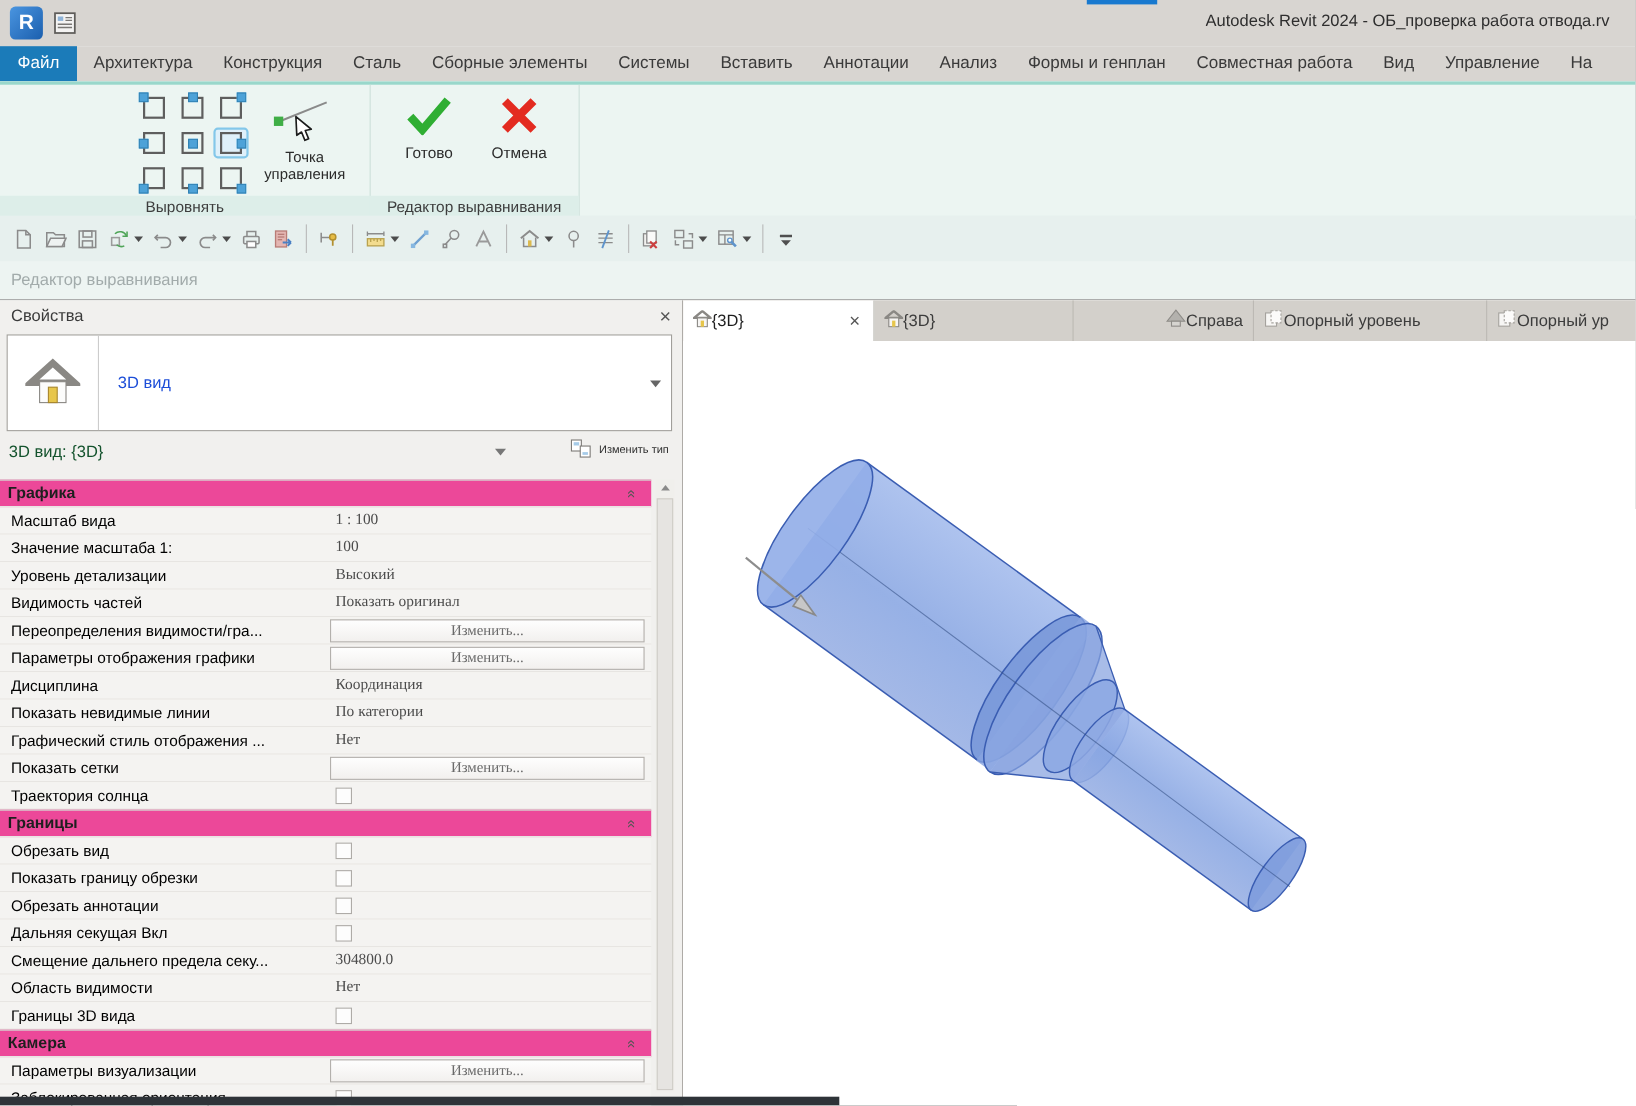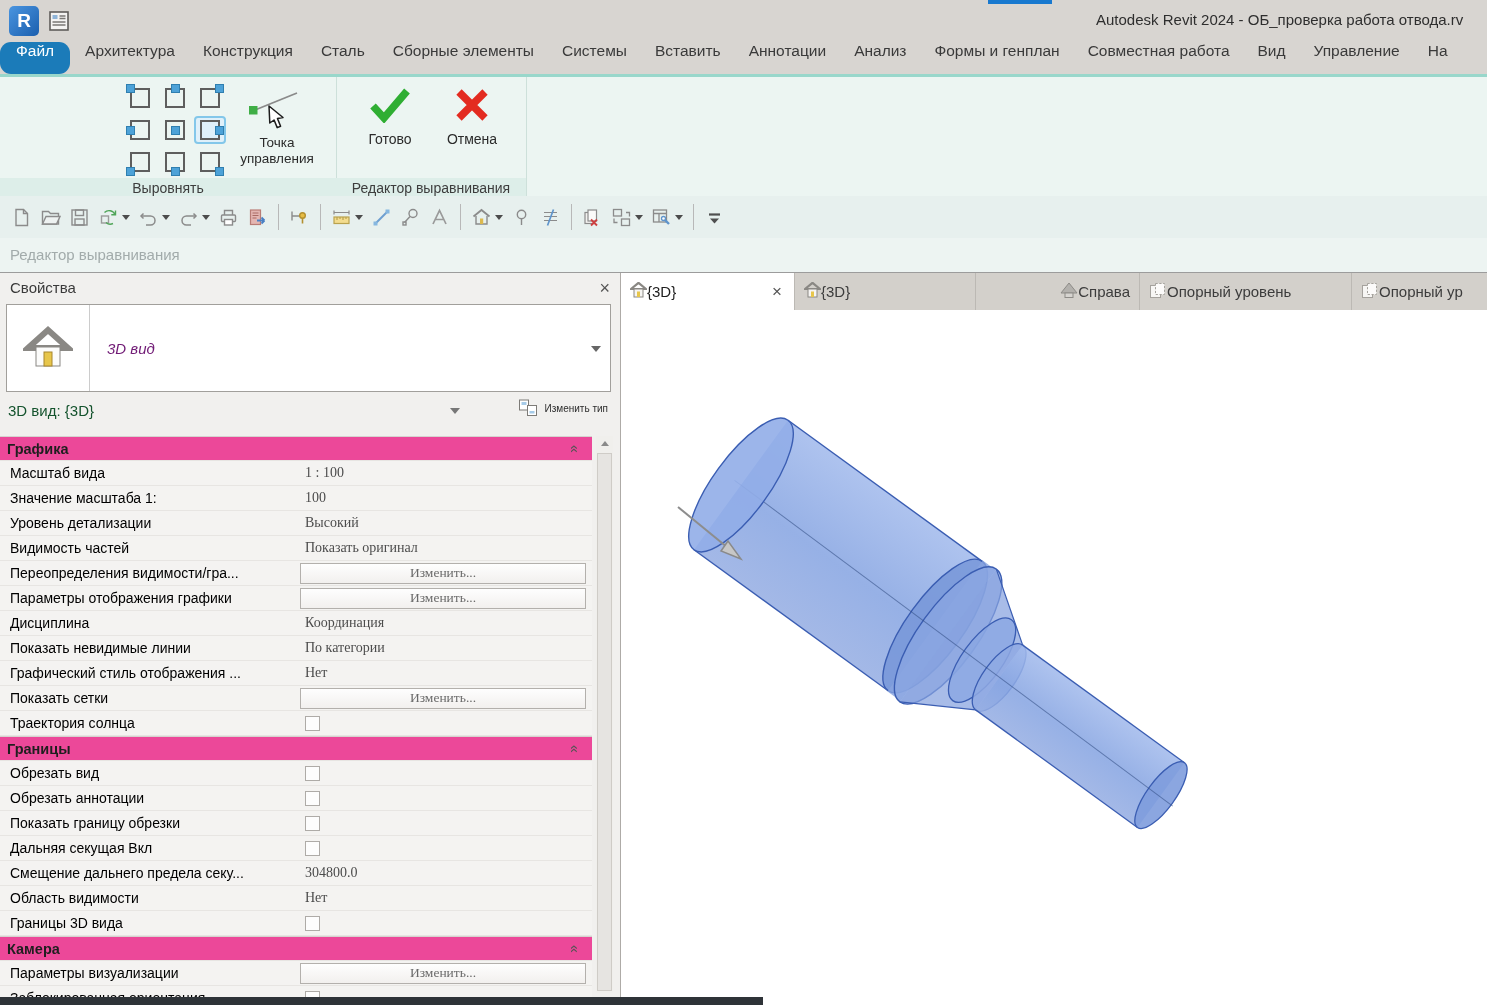--- a/index.html
+++ b/index.html
@@ -9,21 +9,21 @@
   .titlebar{position:absolute;left:0;top:0;right:0;height:42px;background:#d8d5d1;}
   .revit-logo{position:absolute;left:9px;top:6px;width:30px;height:30px;border-radius:5px;
     background:linear-gradient(135deg,#4a95e0,#1b5fae);color:#fff;font-weight:bold;font-size:19px;
     display:flex;align-items:center;justify-content:center;}
   .journal{position:absolute;left:48px;top:10px;}
   .top-accent{position:absolute;left:988px;top:0;width:64px;height:4px;background:#1879cf;}
   .window-title{position:absolute;left:1096px;top:11px;width:391px;overflow:hidden;white-space:nowrap;
     font-size:15px;color:#2e2e2e;}
   
   .tabrow{position:absolute;left:0;top:42px;right:0;height:32px;background:#d8d5d1;display:flex;}
-  .rtab{display:flex;align-items:flex-start;padding:0 13px;margin-right:2px;font-size:15.5px;color:#3a3a3a;border-radius:11px;}
+  .rtab{display:flex;align-items:center;padding:0 13px;margin-right:2px;font-size:15.5px;color:#3a3a3a;}
   .rtab.active{background:var(--accent-blue);color:#fff;padding:0 16px;}
   
   .ribbon{position:absolute;left:0;top:74px;right:0;height:122px;background:var(--ribbon-bg);
     border-top:3px solid #99d7cb;}
   .rpanel{position:absolute;top:0;bottom:0;}
   #panel-align{left:0;width:336px;border-right:1px solid #cde0da;}
   #panel-editor{left:336px;width:190px;border-right:1px solid #cde0da;}
   .panel-strip{position:absolute;left:0;right:0;bottom:0;height:21px;background:var(--panel-strip-bg);
     font-size:14px;color:#3d3d3d;text-align:center;line-height:21px;}
   .bigbtn{position:absolute;top:5px;display:flex;flex-direction:column;align-items:center;}
@@ -55,21 +55,21 @@
   .statusline{position:absolute;left:0;top:238px;right:0;height:34px;background:#edf4f2;
     border-bottom:1px solid #9c9c9c;font-size:15px;color:#a2abab;line-height:34px;padding-left:10px;}
   
   .props{position:absolute;left:0;top:273px;width:620px;bottom:0;background:#f1f0ee;
     border-right:1px solid #aeaba7;}
   .pheader{height:29px;display:flex;align-items:center;padding:0 10px;font-size:15px;color:#3a3a3a;}
   .pclose{margin-left:auto;color:#555;font-size:18px;line-height:18px;}
   .selector{margin:2px 9px 0 6px;height:86px;background:#fff;border:1px solid #a19f9b;
     display:flex;position:relative;}
   .selicon{width:82px;border-right:1px solid #ccc;display:flex;align-items:center;justify-content:center;}
-  .seltext{flex:1;display:flex;align-items:center;padding-left:17px;font-size:15px;color:#701a75;font-style:italic;}
+  .seltext{flex:1;display:flex;align-items:center;padding-left:17px;font-size:15px;color:#1d4ed8;}
   .selcaret{position:absolute;right:9px;top:41px;width:0;height:0;border-left:5px solid transparent;
     border-right:5px solid transparent;border-top:6px solid #666;}
   .instrow{height:37px;display:flex;align-items:center;padding:0 8px;position:relative;}
   .insttext{font-size:15px;color:#14532d;}
   .instcaret{position:absolute;left:450px;top:16px;width:0;height:0;border-left:5px solid transparent;
     border-right:5px solid transparent;border-top:6px solid #777;}
   .edittype{position:absolute;right:12px;top:6px;display:flex;align-items:center;gap:7px;
     font-size:10px;color:#2d2d2d;}
   .pgrid{position:absolute;left:0;top:163px;width:592px;}
   .prow,.psec{height:25px;display:flex;align-items:center;border-bottom:1px solid #e7e5e2;background:#f4f3f1;box-sizing:border-box;}
@@ -545,27 +545,27 @@
         <div class="psec">
           <span class="pt">Границы</span>
         </div>
         <div class="prow">
           <span class="plabel">Обрезать вид</span>
           <div class="pvalue">
             <span class="cbx"></span>
           </div>
         </div>
         <div class="prow">
+          <span class="plabel">Показать границу обрезки</span>
+          <div class="pvalue">
+            <span class="cbx"></span>
+          </div>
+        </div>
+        <div class="prow">
           <span class="plabel">Обрезать аннотации</span>
-          <div class="pvalue">
-            <span class="cbx"></span>
-          </div>
-        </div>
-        <div class="prow">
-          <span class="plabel">Показать границу обрезки</span>
           <div class="pvalue">
             <span class="cbx"></span>
           </div>
         </div>
         <div class="prow">
           <span class="plabel">Дальняя секущая Вкл</span>
           <div class="pvalue">
             <span class="cbx"></span>
           </div>
         </div>

